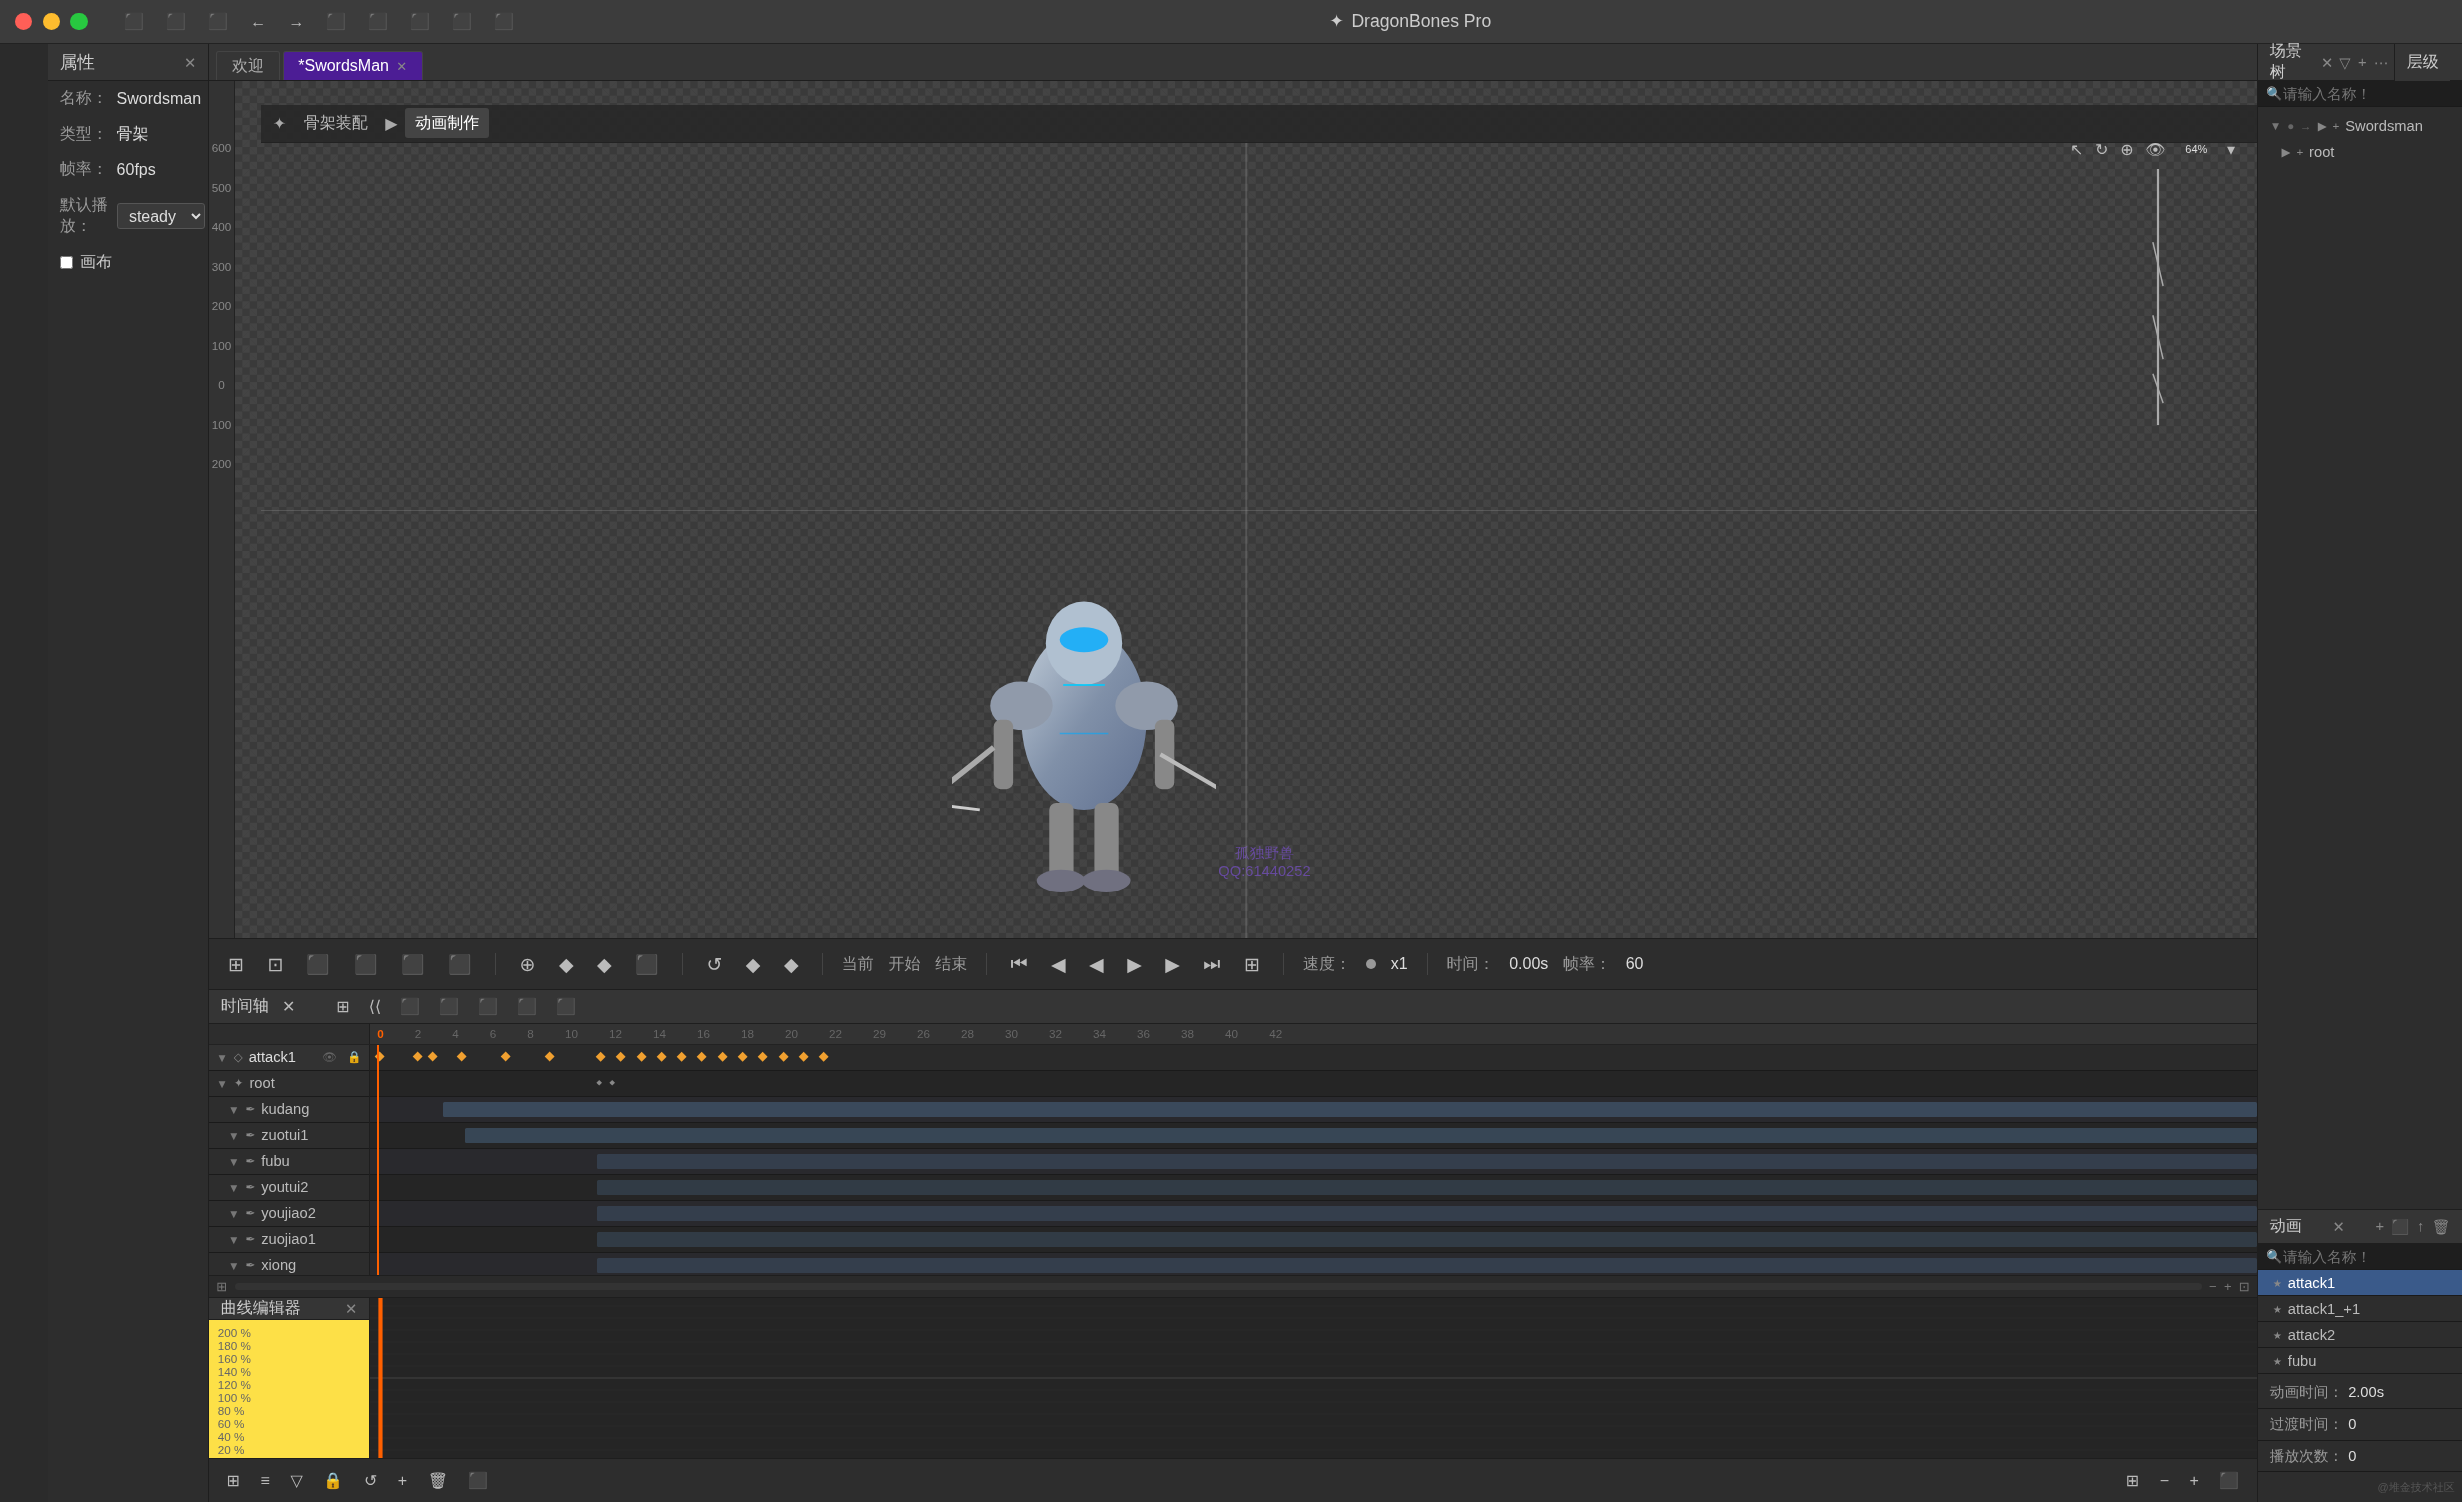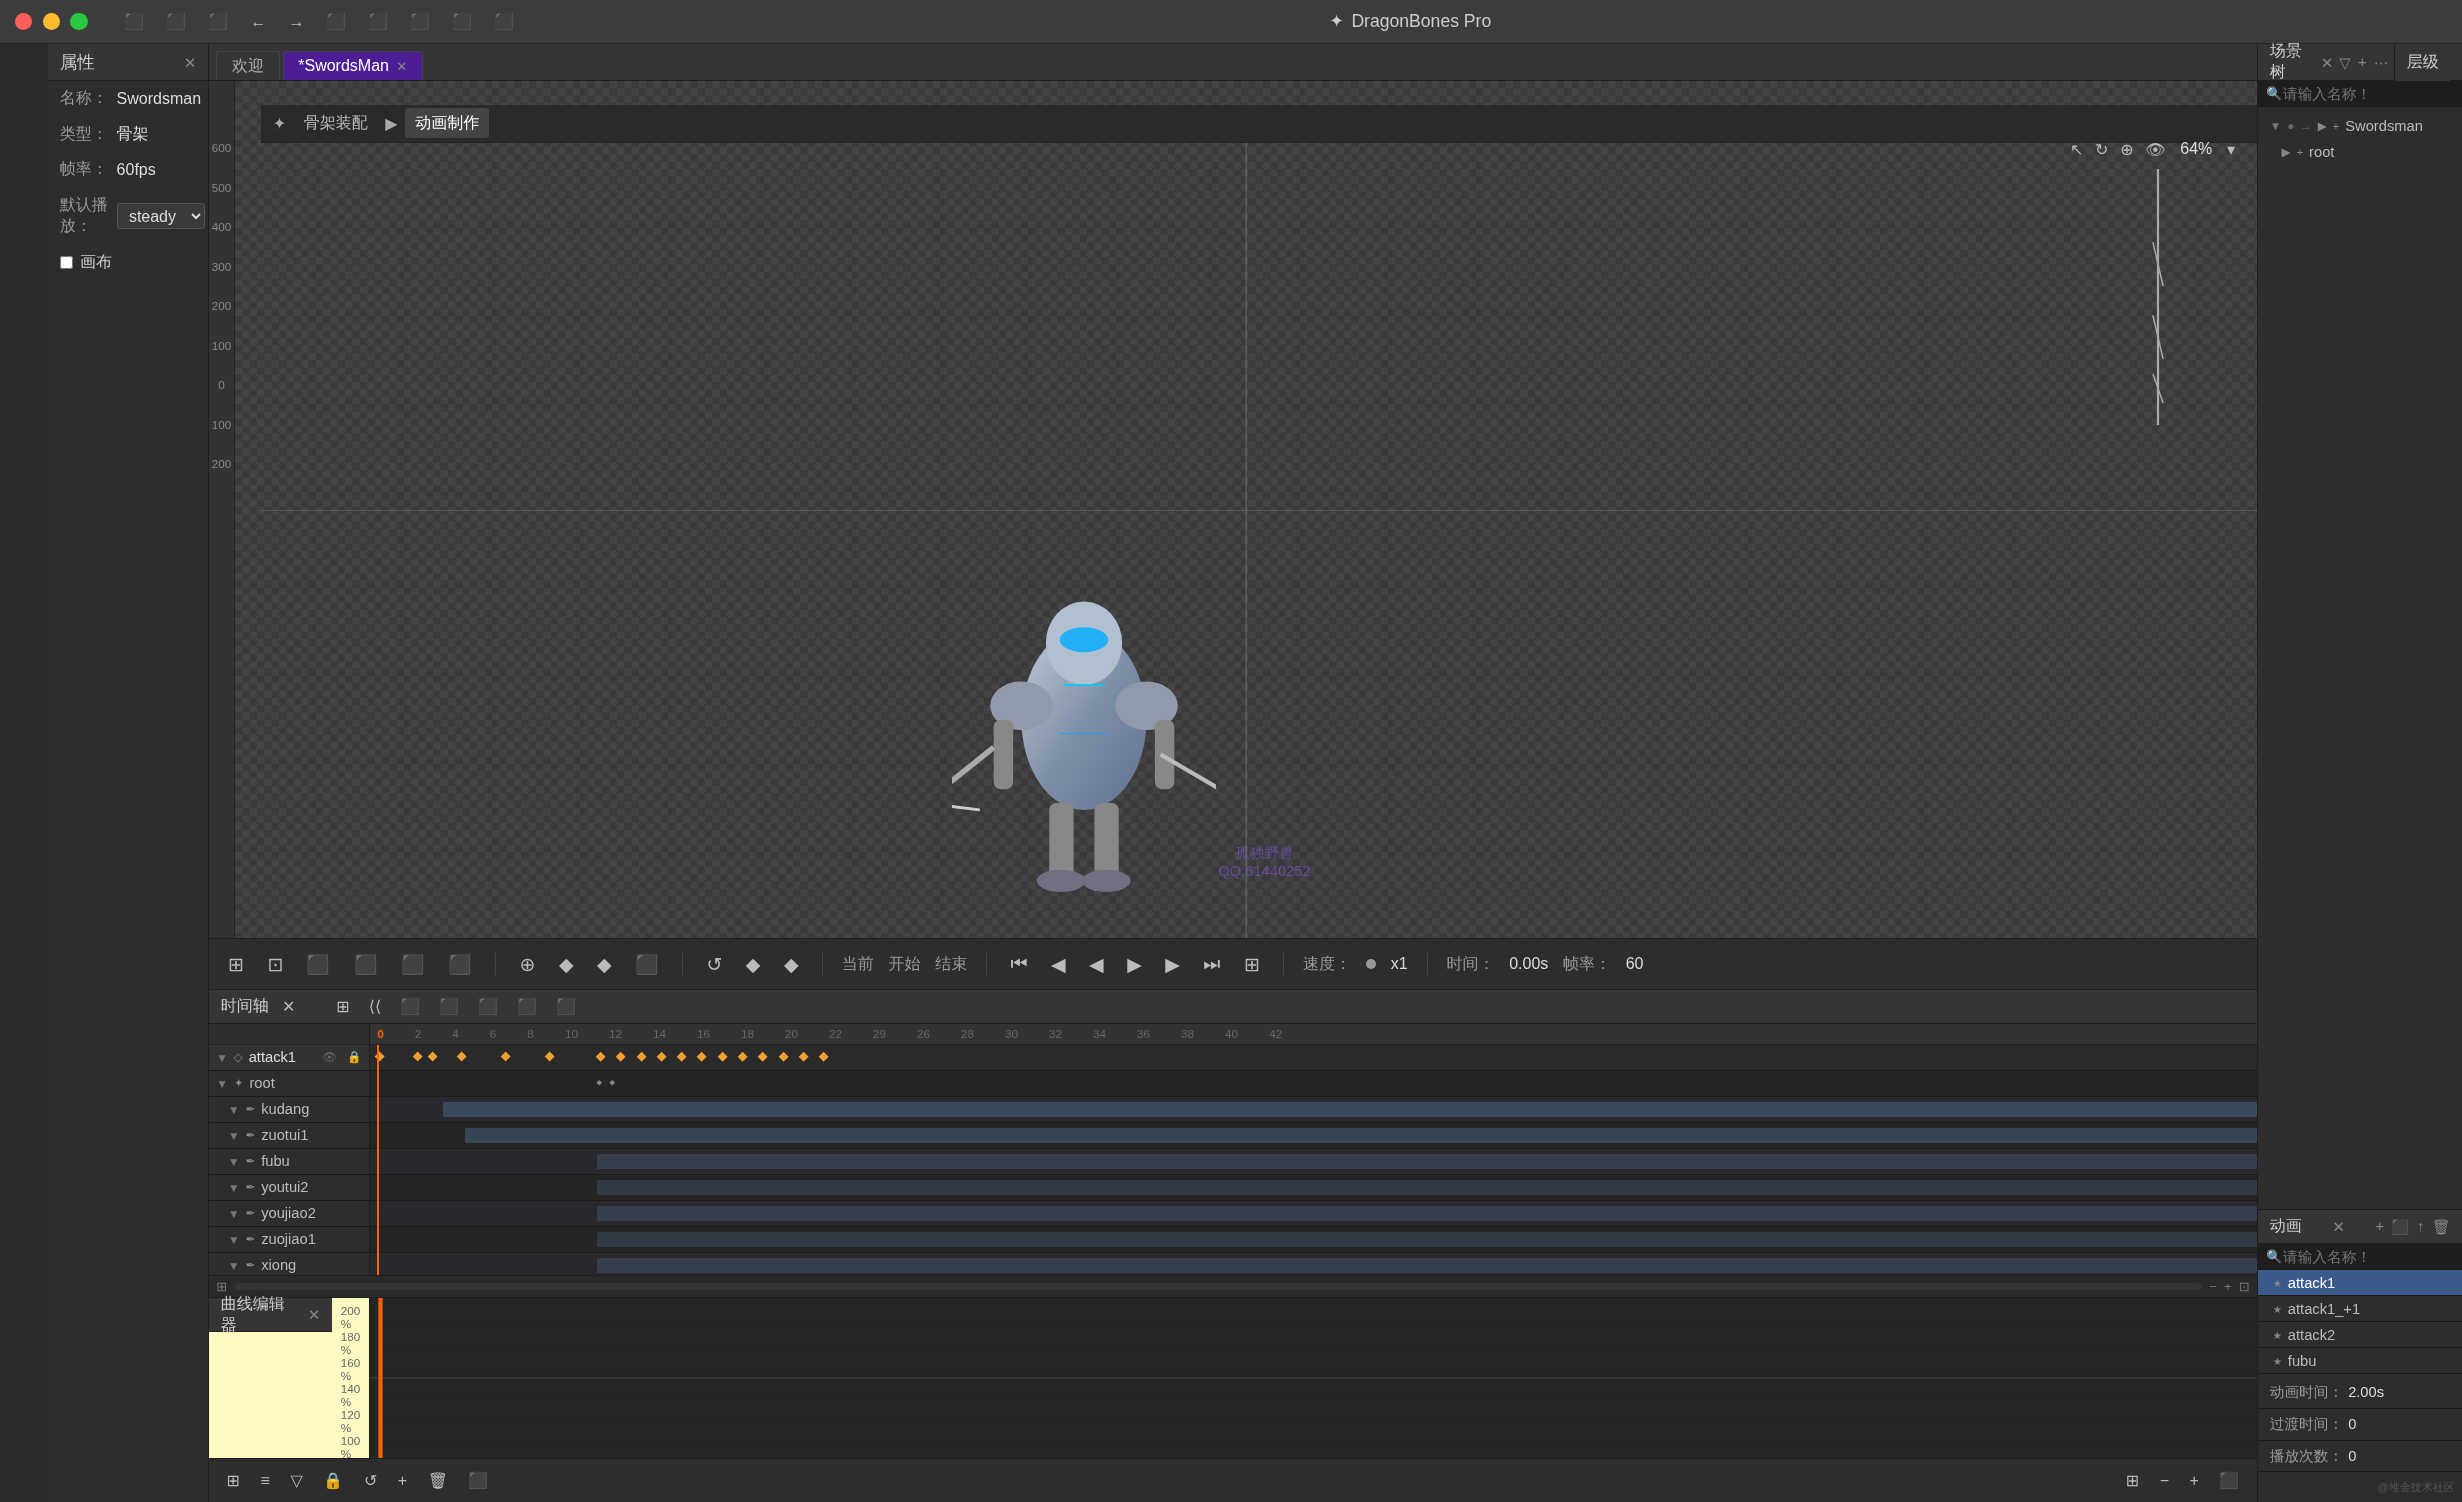--- a/index.html
+++ b/index.html
@@ -264,21 +264,21 @@
       z-index: 20;
     }
     .zoom-btn {
       color: #bbb;
       cursor: pointer;
       font-size: 16px;
       padding: 2.9px;
     }
     .zoom-value {
       color: #ddd;
-      font-size: 16px;
+      font-size: 11px;
       min-width: 44px;
       text-align: center;
     }
 
     
     #robot-img {
       position: absolute;
       bottom: 44px;
       left: 45%;
       transform: translateX(-50%);
@@ -410,24 +410,24 @@
 
     
     #curve-editor {
       height: 161px;
       background: #252525;
       border-top: 0.7px solid #1e1e1e;
       display: flex;
     }
     #curve-left {
       width: 161px;
-      background: #fef9c3;
+      background: #fde047;
       border-right: 0.7px solid #1e1e1e;
       display: flex;
-      flex-direction: row;
+      flex-direction: column;
     }
     #curve-header {
       height: 34px;
       background: #353535;
       display: flex;
       align-items: center;
       padding: 0 11.7px;
       gap: 7.3px;
       font-size: 16px;
       color: #ccc;

